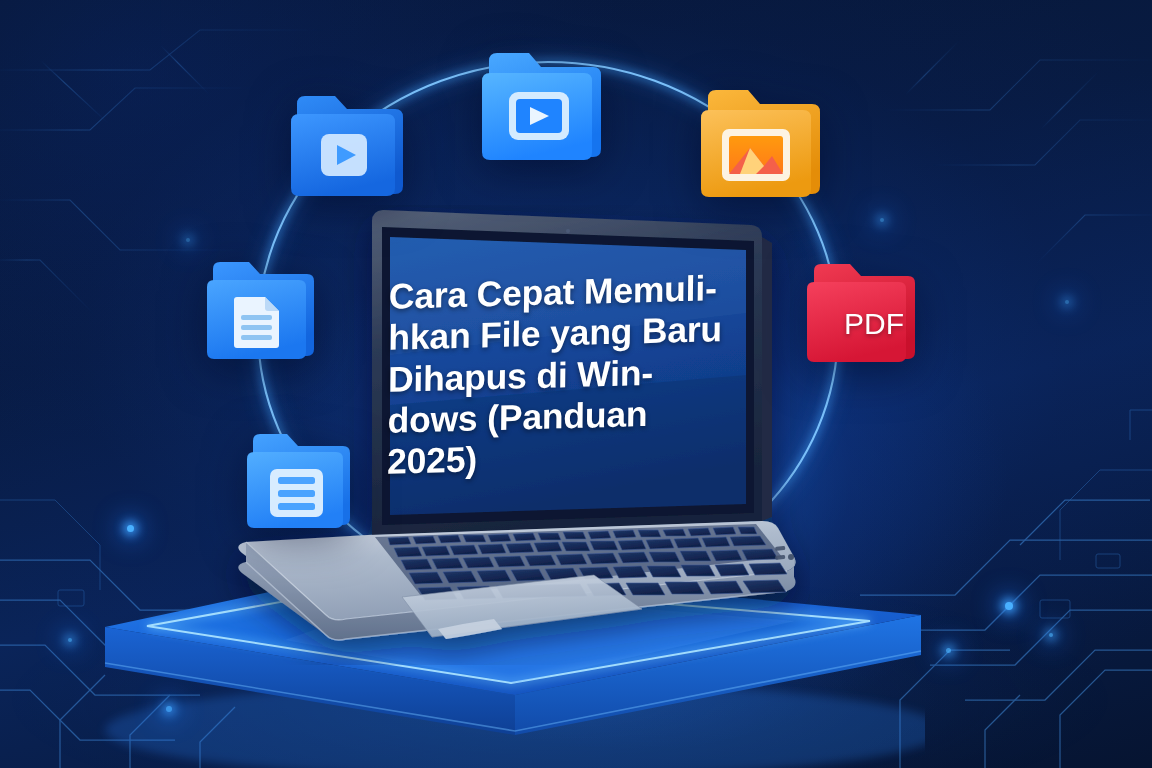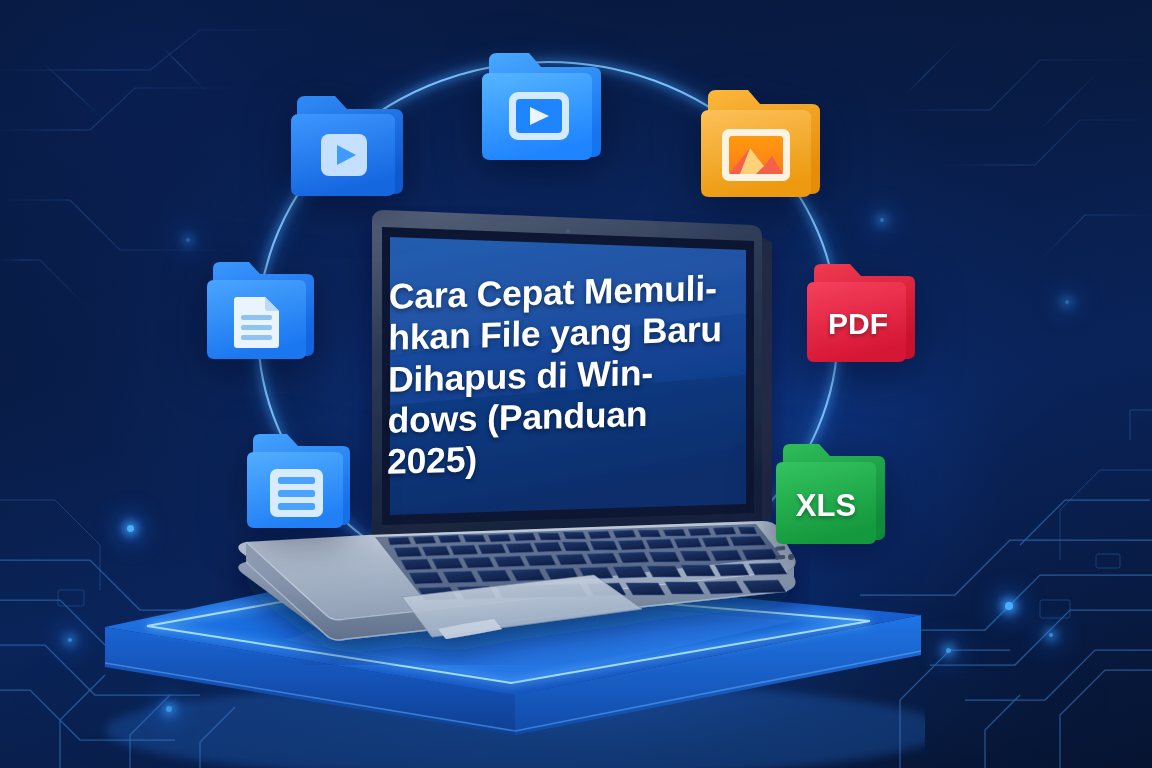--- a/index.html
+++ b/index.html
@@ -42,23 +42,23 @@
     transform:skewY(-2.1deg) rotate(0.6deg);
     text-shadow:0 2px 5px rgba(0,0,0,.45);
     white-space:pre-line;
     pointer-events:none;
   }
 
   
   .folder{position:absolute;}
   .folder svg{display:block;filter:drop-shadow(0 10px 22px rgba(0,10,40,.55));}
   .ftext{
-    position:absolute;left:0;top:0;width:100%;height:100%;
+    position:absolute;left:16px;top:0;width:100%;height:100%;
     display:flex;align-items:center;justify-content:center;
-    font-weight:bold;color:#fff;
+    font-weight:normal;color:#fff;
     text-shadow:0 2px 4px rgba(0,0,0,.35);
     pointer-events:none;
   }
 </style>
 </head>
 <body>
 
 <div id="stage">
 
   <svg class="circuit" width="1152" height="768" viewBox="0 0 1152 768">
@@ -496,31 +496,14 @@
           <stop offset="0" stop-color="#f5405c"></stop>
             <stop offset="1" stop-color="#d61635"></stop>
         </linearGradient>
       </defs>
       <path d="M14 14 Q14 7 21 7 L50 7 L61 19 L108 19 Q115 19 115 26 L115 95 Q115 102 108 102 L21 102 Q14 102 14 95 Z" fill="url(#fr)"></path>
       <path d="M7 32 Q7 25 14 25 L99 25 Q106 25 106 32 L106 98 Q106 105 99 105 L14 105 Q7 105 7 98 Z" fill="url(#frf)"></path>
     </svg>
     <span class="ftext" style="font-size:30px;transform:translate(-5px,9px);">PDF</span>
   </div>
 
-  <div class="folder" style="left:768px;top:437px;width:128px;height:118px;">
-    <svg width="128" height="118" viewBox="0 0 128 118">
-      <defs>
-        <linearGradient id="fg" x1="0" y1="0" x2=".4" y2="1">
-          <stop offset="0" stop-color="#2fbd59"></stop>
-            <stop offset="1" stop-color="#0e8c38"></stop>
-        </linearGradient>
-        <linearGradient id="fgf" x1="0" y1="0" x2=".3" y2="1">
-          <stop offset="0" stop-color="#33c35f"></stop>
-            <stop offset="1" stop-color="#15993e"></stop>
-        </linearGradient>
-      </defs>
-      <path d="M15 14 Q15 7 22 7 L51 7 L62 19 L110 19 Q117 19 117 26 L117 96 Q117 103 110 103 L22 103 Q15 103 15 96 Z" fill="url(#fg)"></path>
-      <path d="M8 32 Q8 25 15 25 L101 25 Q108 25 108 32 L108 100 Q108 107 101 107 L15 107 Q8 107 8 100 Z" fill="url(#fgf)"></path>
-    </svg>
-    <span class="ftext" style="font-size:31px;transform:translate(-6px,10px);">XLS</span>
-  </div>
 
 </div>
 
 </body></html>

